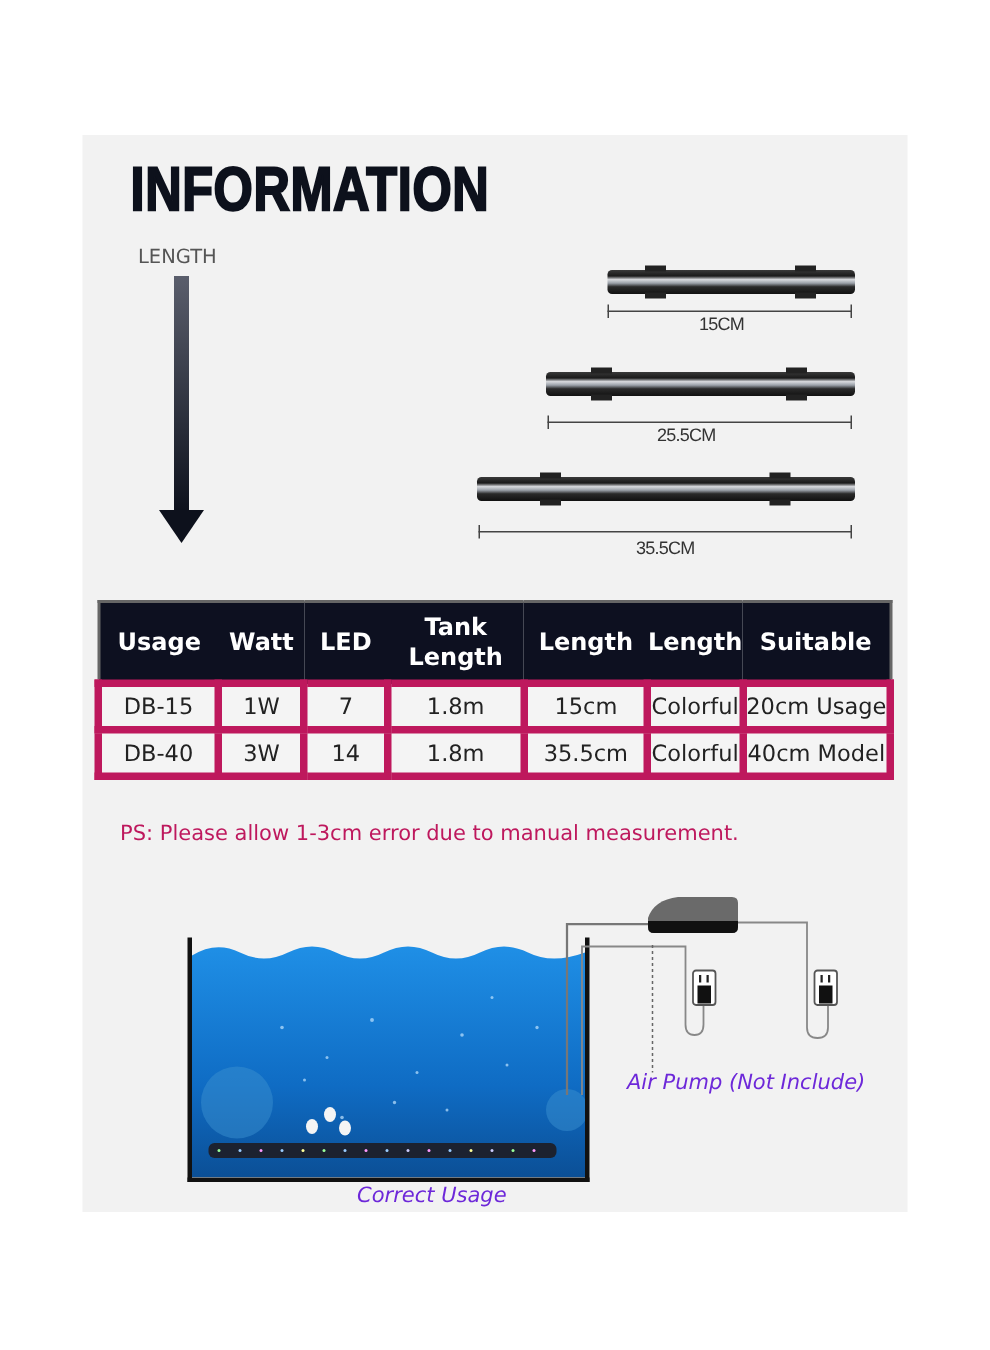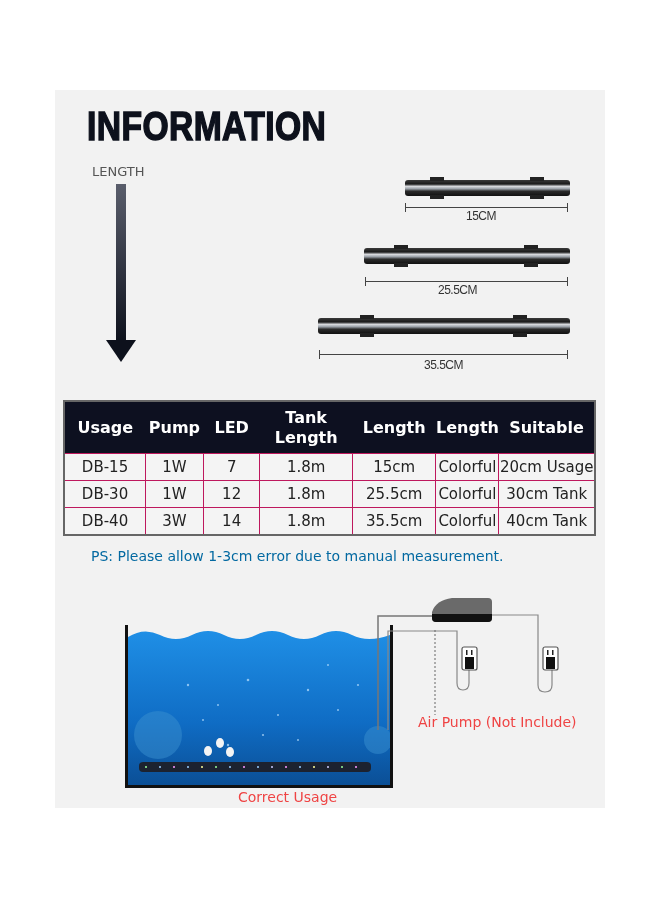--- a/index.html
+++ b/index.html
@@ -16,29 +16,29 @@
   .bar .clip { position:absolute; width:14px; height:4px; background:#222; }
   .dim { position:absolute; height:1px; background:#444; }
   .dim::before, .dim::after { content:""; position:absolute; top:-4px; width:1px; height:9px; background:#444; }
   .dim::before { left:0; } .dim::after { right:0; }
   .dim-label { position:absolute; font-size:12px; color:#333; font-family:"Liberation Sans", sans-serif; letter-spacing:-0.5px; }
   table.spec { position:absolute; left:63px; top:400px; width:533px; border-collapse:collapse;
                font-family:"DejaVu Sans", sans-serif; }
   table.spec th { background:#0d1020; color:#fff; font-weight:bold; font-size:16px; height:51px;
                   padding:0; text-align:center; line-height:20px; }
   table.spec td { font-size:15px; color:#222; text-align:center; height:26px; padding:0;
-                  border:1px solid #be185d; background:#f4f4f4; white-space:nowrap; }
+                  border:5px solid #be185d; background:#f4f4f4; white-space:nowrap; }
   table.spec { border:2px solid #666; }
-  .ps { position:absolute; left:91px; top:548px; font-size:14px; color:#0369a1; }
+  .ps { position:absolute; left:80px; top:548px; font-size:14px; color:#be185d; }
   .tank { position:absolute; left:125px; top:625px; width:262px; height:160px; border-left:3px solid #111;
           border-right:3px solid #111; border-bottom:3px solid #111; overflow:hidden; }
   .water { position:absolute; left:0; top:0; width:100%; height:100%; }
   .tank-bar { position:absolute; left:11px; top:137px; width:232px; height:10px; border-radius:4px; background:#1c2230; }
   .tank-bar span { position:absolute; top:4px; width:2px; height:2px; border-radius:1px; }
-  .caption { position:absolute; font-size:14px; color:#ef4444; }
+  .caption { position:absolute; font-size:14px; color:#6d28d9;font-style:italic; }
   .pump { position:absolute; left:430px; top:596px; width:62px; height:28px; }
 </style>
 </head>
 <body>
 
 <div class="panel"></div>
 
 <div class="title">INFORMATION</div>
 <div class="length-label">LENGTH</div>
 
@@ -86,21 +86,21 @@
       <col style="width:58px">
       <col style="width:57px">
       <col style="width:93px">
     <col style="width:84px">
       <col style="width:63px">
       <col style="width:96px">
   </colgroup>
   <thead>
     <tr>
       <th>Usage</th>
-      <th>Pump</th>
+      <th>Watt</th>
       <th>LED</th>
       <th>
         <div>Tank</div>
         <div>Length</div>
       </th>
       <th>Length</th>
       <th>Length</th>
       <th>Suitable</th>
     </tr>
   </thead>
@@ -108,36 +108,27 @@
     <tr>
       <td>DB-15</td>
       <td>1W</td>
       <td>7</td>
       <td>1.8m</td>
       <td>15cm</td>
       <td>Colorful</td>
       <td>20cm Usage</td>
     </tr>
     <tr>
-      <td>DB-30</td>
-      <td>1W</td>
-      <td>12</td>
-      <td>1.8m</td>
-      <td>25.5cm</td>
-      <td>Colorful</td>
-      <td>30cm Tank</td>
-    </tr>
-    <tr>
       <td>DB-40</td>
       <td>3W</td>
       <td>14</td>
       <td>1.8m</td>
       <td>35.5cm</td>
       <td>Colorful</td>
-      <td>40cm Tank</td>
+      <td>40cm Model</td>
     </tr>
   </tbody>
 </table>
 
 <div class="ps">PS: Please allow 1-3cm error due to manual measurement.</div>
 
 <div class="tank">
   <svg class="water" viewBox="0 0 262 160" preserveAspectRatio="none">
     <defs>
       <linearGradient id="wg" x1="0" y1="0" x2="0" y2="1">

